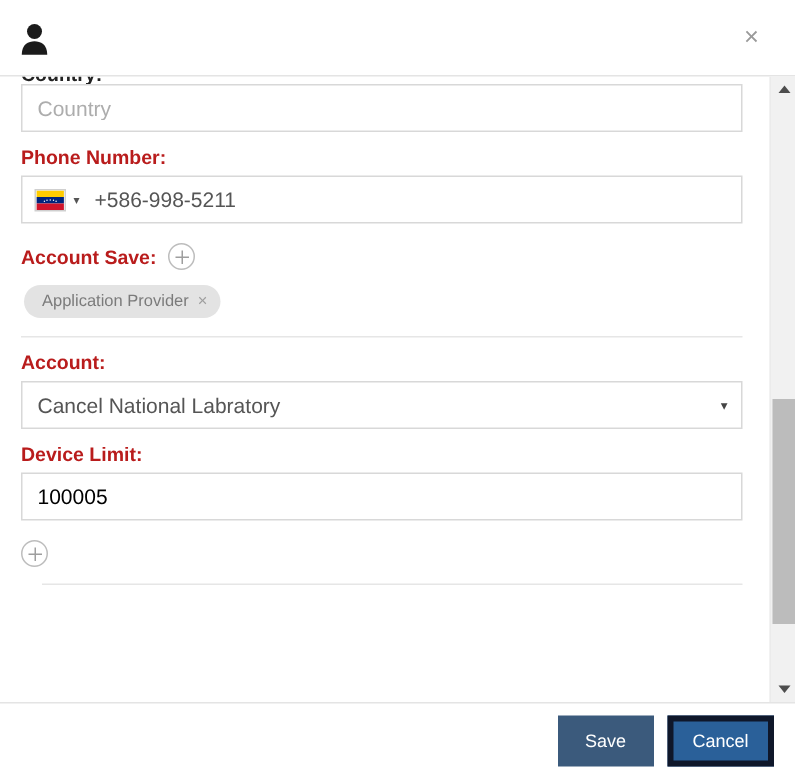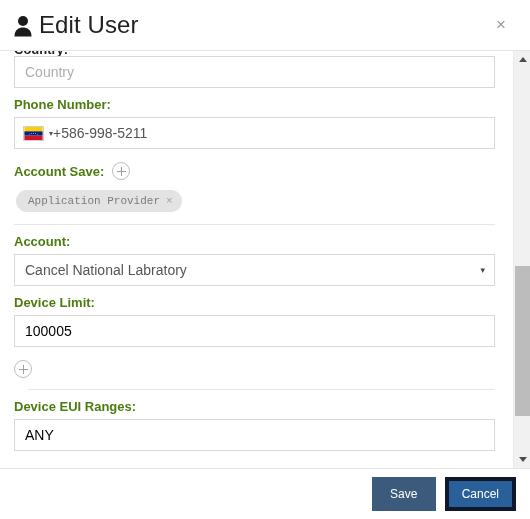--- a/index.html
+++ b/index.html
@@ -82,21 +82,21 @@
     font-size: 13px;
     font-weight: bold;
     color: #222;
     line-height: 13px;
   }
 
   .field { margin-bottom: 0; }
   .label {
     font-size: 13px;
     font-weight: bold;
-    color: #4d7c0f;
+    color: #b91c1c;
     line-height: 15px;
     margin: 9px 0 5px 0;
     display: block;
   }
   .label-row {
     display: flex;
     align-items: center;
     gap: 8px;
     margin: 13px 0 5px 0;
   }
@@ -150,20 +150,21 @@
   }
   .flag {
     width: 21px; height: 15px;
     display: block;
     border: 1px solid #cfcfcf;
   }
   .flag-caret { font-size: 8px; color: #555; }
   .phone-number {
     font-size: 14px;
     color: #555555;
+    margin-left: 10px;
     line-height: 30px;
   }
 
   
   .plus-icon {
     width: 18px; height: 18px;
     border: 1px solid #bdbdbd;
     border-radius: 50%;
     position: relative;
     cursor: pointer;
@@ -190,21 +191,20 @@
   .tag {
     background: #e3e3e3;
     border-radius: 13px;
     height: 22px;
     display: inline-flex;
     align-items: center;
     padding: 0 9px 0 12px;
     font-size: 11px;
     color: #7b7b7b;
     gap: 6px;
-    font-family: Liberation Mono, monospace;
   }
   .tag .tag-x {
     font-size: 11px;
     color: #9e9e9e;
     cursor: pointer;
     line-height: 11px;
   }
 
   .divider {
     height: 1px;
@@ -287,21 +287,20 @@
 <div id="modal">
 
   <div id="modal-header">
     <div id="header-left">
       <span>
         <svg class="person-icon" viewBox="0 0 20 22" xmlns="http://www.w3.org/2000/svg">
           <circle cx="10" cy="6" r="5" fill="#1b1b1b"></circle>
           <path d="M1.5 21.5 C1.5 14.5 6 12.5 10 12.5 C14 12.5 18.5 14.5 18.5 21.5 Z" fill="#1b1b1b"></path>
         </svg>
       </span>
-      <span id="modal-title">Edit User</span>
     </div>
     <div id="close-btn">×</div>
   </div>
 
   <div id="body-wrap">
 
     <div id="form-area">
 
       <div class="clipped-label">
         <span>Country:</span>
@@ -360,24 +359,20 @@
         <input class="txt valued" type="text" value="100005" style="">
       </div>
 
       <div class="field">
         <div class="label-row">
           <span class="plus-icon"></span>
         </div>
         <div class="divider"></div>
       </div>
 
-      <div class="field">
-        <label class="label">Device EUI Ranges:</label>
-        <input class="txt valued" type="text" value="ANY" style="">
-      </div>
 
     </div>
 
     <div id="scrollbar">
       <div id="sb-up">
         <span class="sb-arrow"></span>
       </div>
       <div id="sb-thumb"></div>
       <div id="sb-down">
         <span class="sb-arrow"></span>

